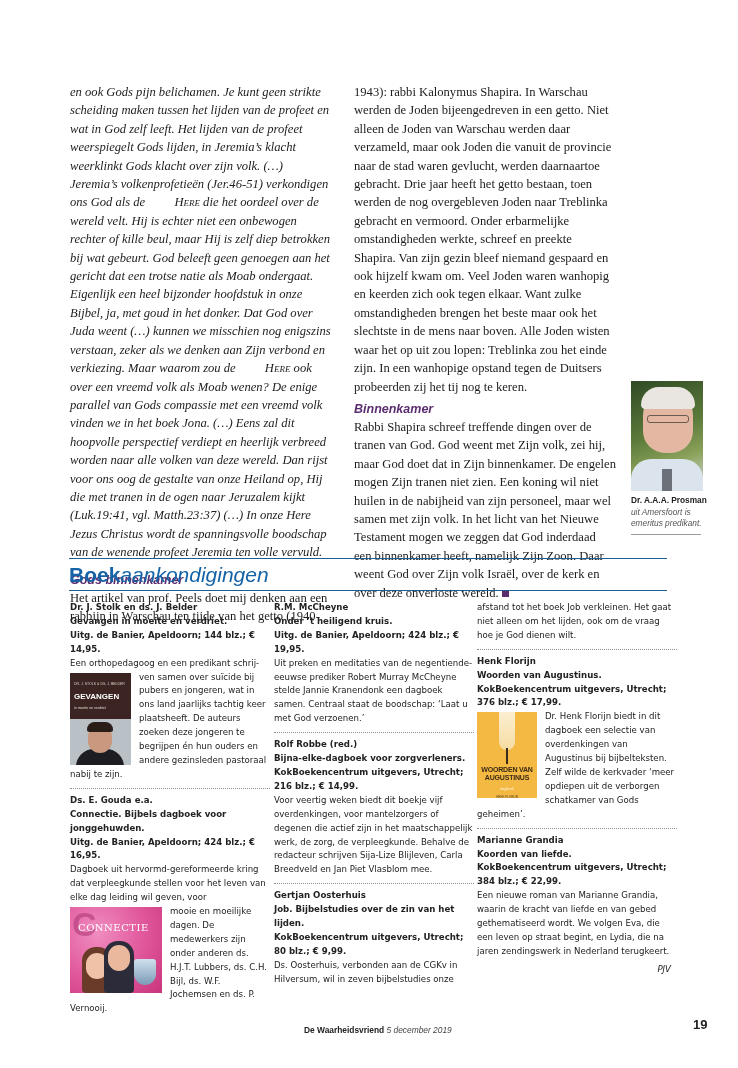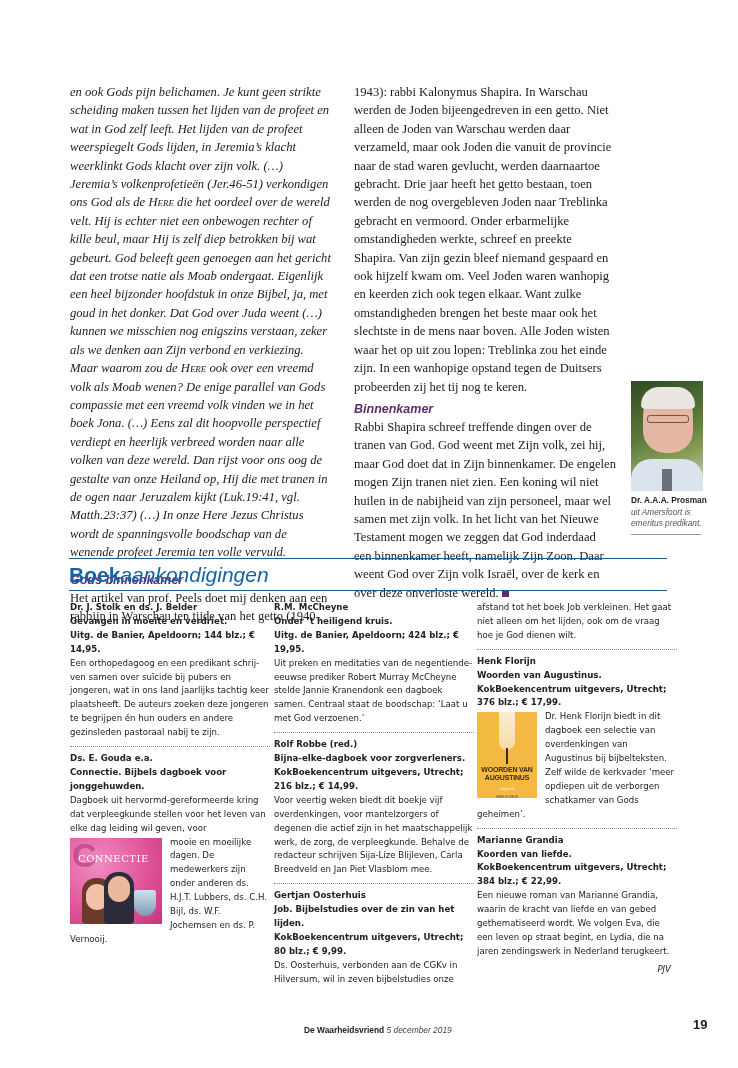--- a/index.html
+++ b/index.html
@@ -5,21 +5,21 @@
   * { box-sizing: border-box; margin: 0; padding: 0; }
   html, body { width: 738px; height: 1068px; background: #ffffff; overflow: hidden; }
   body { position: relative; color: #1c1c1c; }
 
   .col { position: absolute; font-family: "Liberation Serif", serif; font-size: 12.6px; line-height: 18.4px; }
   #col1 { left: 70px; top: 83px; width: 262px; }
   #col2 { left: 354px; top: 83px; width: 262px; }
 
   .ital { font-style: italic; }
   .par { white-space: normal; text-align: left; }
-  .sc { font-variant: small-caps; }
+  .sc { font-variant: small-caps; margin-left: 26px; }
   .subhead { font-family: "Liberation Sans", sans-serif; font-style: italic; font-weight: bold; color: #5a2d6f; font-size: 12.5px; margin-top: 9px; line-height: 18px; }
   .endmark { display: inline-block; width: 7px; height: 7px; background: #5a2d6f; margin-left: 3px; vertical-align: 0px; }
 
   #photo-box { position: absolute; left: 631px; top: 381px; width: 72px; width: 72px; height: 110px; background: #3e5a2f; overflow: hidden; }
   #photo-box .bg1 { position:absolute; left:0; top:0; width:100%; height:100%; background: linear-gradient(160deg,#2f4a25 0%, #5b7a3a 45%, #8aa15a 70%, #d8dfe6 100%); }
   #photo-box .head { position:absolute; left:12px; top:10px; width:50px; height:62px; background:#e3b7a1; border-radius: 24px 24px 22px 22px; }
   #photo-box .hair { position:absolute; left:10px; top:6px; width:54px; height:22px; background:#e9e6e2; border-radius: 26px 26px 6px 6px; }
   #photo-box .glasses { position:absolute; left:16px; top:34px; width:42px; height:8px; border:1.5px solid #6a5a50; border-radius:3px; }
   #photo-box .shirt { position:absolute; left:0; top:78px; width:72px; height:40px; background:#dbe3ec; border-radius: 20px 20px 0 0; }
   #photo-box .tie { position:absolute; left:31px; top:88px; width:10px; height:22px; background:#6c7078; }
@@ -111,27 +111,38 @@
 <div id="rule-top"></div>
 <div id="section-title"><span class="b">Boek</span><span class="i">aankondigingen</span></div>
 <div id="rule-bottom"></div>
 
 <div id="bcol1" class="bcol">
   <div>
     <div class="bhead">Dr. J. Stolk en ds. J. Belder</div>
     <div class="bhead">Gevangen in moeite en verdriet.</div>
     <div class="bhead">Uitg. de Banier, Apeldoorn; 144 blz.; € 14,95.</div>
     <div>Een orthopedagoog en een predikant schrij-</div>
+    <div class="cover" id="cover-gevangen">
+      <div class="top"></div>
+      <div class="t1">DR. J. STOLK &amp; DS. J. BELDER</div>
+      <div class="t2">GEVANGEN</div>
+      <div class="t3">in moeite en verdriet</div>
+      <div class="bottom"></div>
+      <div class="body"></div>
+      <div class="face"></div>
+      <div class="hairg"></div>
+    </div>
     <div>ven samen over suïcide bij pubers en jongeren, wat in ons land jaarlijks tachtig keer plaatsheeft. De auteurs zoeken deze jongeren te begrijpen én hun ouders en andere gezinsleden pastoraal nabij te zijn.</div>
     <div class="clear"></div>
   </div>
   <div class="dots"></div>
   <div>
     <div class="bhead">Ds. E. Gouda e.a.</div>
     <div class="bhead">Connectie. Bijbels dagboek voor jonggehuwden.</div>
+    <div class="bhead">Uitg. de Banier, Apeldoorn; 424 blz.; € 16,95.</div>
     <div>Dagboek uit hervormd-gereformeerde kring dat verpleegkunde stellen voor het leven van elke dag leiding wil geven, voor</div>
     <div class="cover" id="cover-connectie">
       <div class="bg"></div>
       <div class="bigC">C</div>
       <div class="title">CONNECTIE</div>
       <div class="p1"></div>
         <div class="f1"></div>
       <div class="p2"></div>
         <div class="f2"></div>
       <div class="shield"></div>

